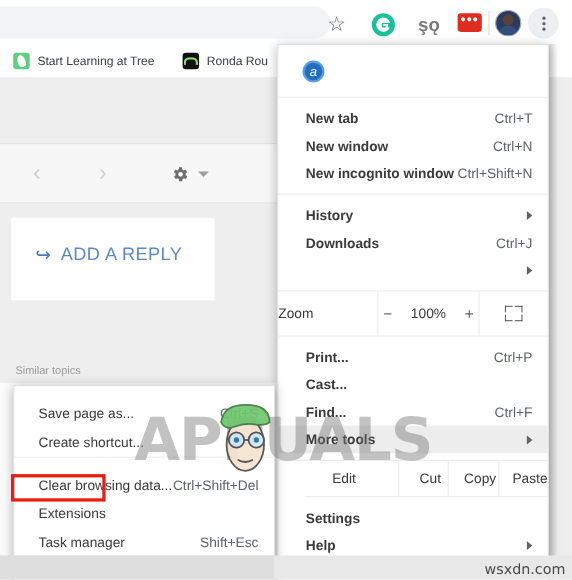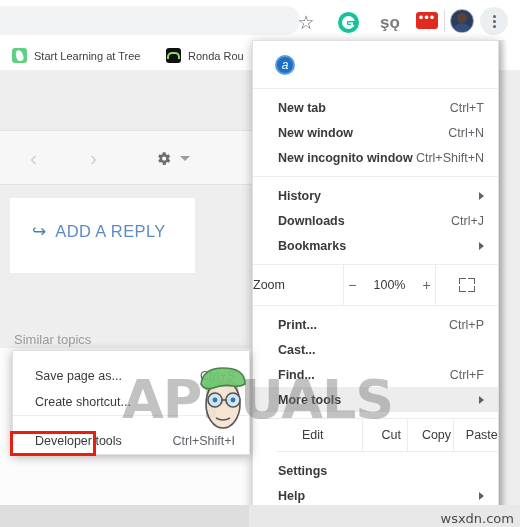--- a/index.html
+++ b/index.html
@@ -114,21 +114,21 @@
   }
   .reply-card{
     position:absolute;left:10px;top:128px;width:185px;height:75px;background:#ffffff;
   }
   .reply-btn{
     position:absolute;left:22px;top:24px;display:flex;align-items:center;gap:9px;
   }
   .reply-arrow{color:#4a7ebb;font-size:17px;line-height:1;transform:scaleX(-1);}
   .reply-text{color:#5b8ac6;font-size:16.5px;letter-spacing:.4px;}
   .similar{
-    position:absolute;left:14px;top:262px;font-size:13px;color:#9a9a9a;
+    position:absolute;left:14px;top:262px;font-size:10px;color:#9a9a9a;
   }
   .page-white-strip{
     position:absolute;left:0;top:278px;width:252px;height:179px;background:#fcfcfc;
   }
 
   
   .menu{
     position:absolute;left:252px;top:40px;width:247px;
     background:#ffffff;
     border:1px solid #e0e0e0;
@@ -339,21 +339,20 @@
     <div class="grp">
       <div class="mi">
         <span class="lbl">History</span>
         <span class="arrow"></span>
       </div>
       <div class="mi">
         <span class="lbl">Downloads</span>
         <span class="acc">Ctrl+J</span>
       </div>
       <div class="mi">
-        <span class="lbl">Bookmarks</span>
         <span class="arrow"></span>
       </div>
     </div>
 
     <div class="zoom-row">
       <div class="zoom-label">Zoom</div>
       <div class="zoom-ctrl">
         <span class="zoom-minus">−</span>
         <span class="zoom-pct">100%</span>
         <span class="zoom-plus">+</span>
@@ -411,20 +410,33 @@
   </div>
 
   <div class="submenu">
     <div class="sgrp">
       <div class="smi">
         <span class="lbl">Save page as...</span>
         <span class="acc">Ctrl+S</span>
       </div>
       <div class="smi">
         <span class="lbl">Create shortcut...</span>
+      </div>
+    </div>
+    <div class="sgrp">
+      <div class="smi">
+        <span class="lbl">Clear browsing data...</span>
+        <span class="acc">Ctrl+Shift+Del</span>
+      </div>
+      <div class="smi">
+        <span class="lbl">Extensions</span>
+      </div>
+      <div class="smi">
+        <span class="lbl">Task manager</span>
+        <span class="acc">Shift+Esc</span>
       </div>
     </div>
     <div class="sgrp last">
       <div class="smi">
         <span class="lbl">Developer tools</span>
         <span class="acc">Ctrl+Shift+I</span>
       </div>
     </div>
   </div>
 

